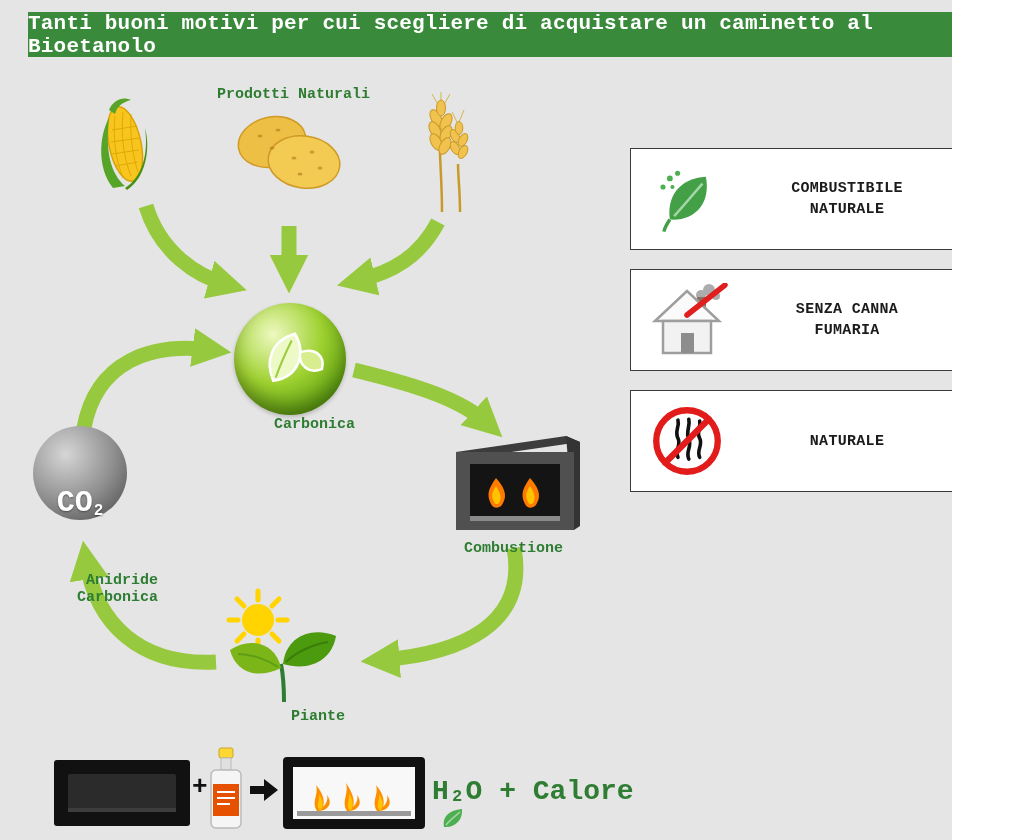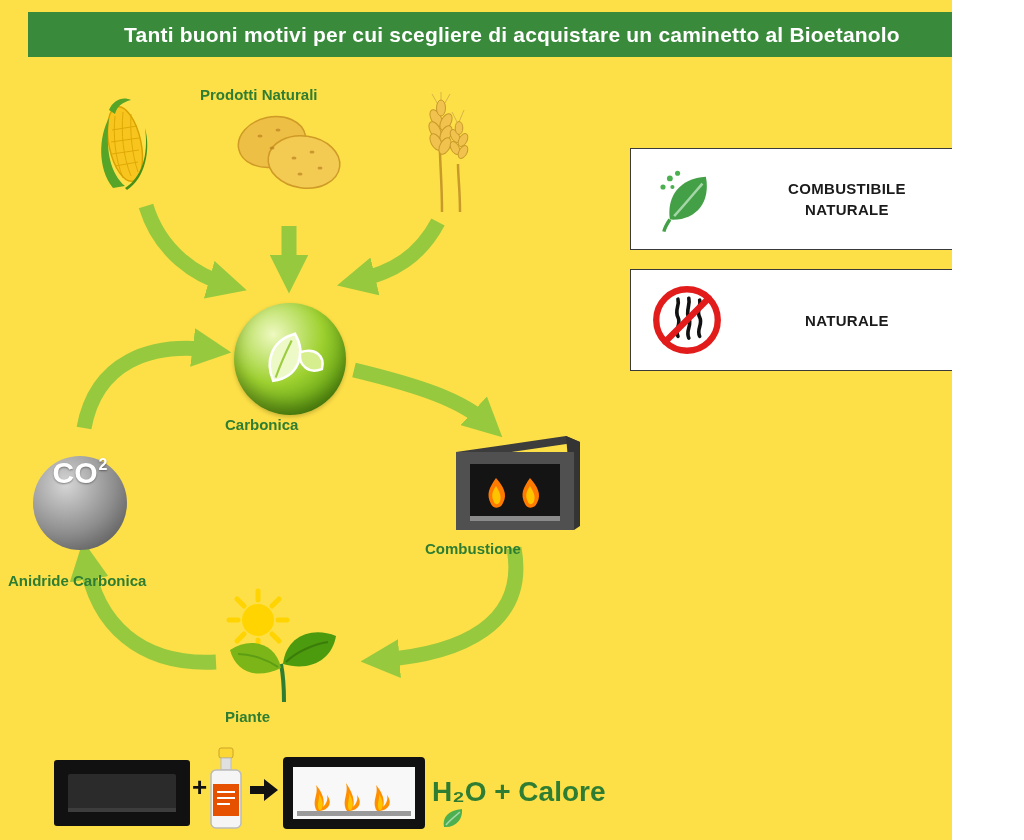--- a/index.html
+++ b/index.html
@@ -1,30 +1,30 @@
 <!DOCTYPE html>
 <html><head>
 <meta charset="utf-8">
 <style>
   html,body{margin:0;padding:0;background:#fff;}
-  .page{position:relative;width:952px;height:840px;background:#fde047;overflow:hidden;
-        font-family:Liberation Sans, sans-serif;}
+  .page{position:relative;width:952px;height:840px;background:#e5e5e5;overflow:hidden;
+        font-family:Liberation Mono, monospace;}
   .banner{position:absolute;left:28px;top:12px;width:968px;height:45px;background:#3a8a3c;
           color:#fff;font-size:21px;font-weight:700;display:flex;align-items:center;
           justify-content:center;letter-spacing:.2px;}
   .abs{position:absolute;}
-  .cycle-label{position:absolute;font-weight:700;color:#2e7d32;font-size:15px;text-align:left;}
+  .cycle-label{position:absolute;font-weight:700;color:#2e7d32;font-size:15px;text-align:right;}
   .overlay{position:absolute;left:0;top:0;width:1024px;height:840px;pointer-events:none;}
   .bio-circle{position:absolute;left:234px;top:303px;width:112px;height:112px;border-radius:50%;
       background:radial-gradient(circle at 35% 28%,#eef9c0,#9ed130 45%,#57990d 82%,#3f7d08);
       box-shadow:inset 0 -10px 16px rgba(0,0,0,.28),0 2px 4px rgba(0,0,0,.2);
       display:flex;align-items:center;justify-content:center;}
-  .co2-circle{position:absolute;left:33px;top:456px;width:94px;height:94px;border-radius:50%;
+  .co2-circle{position:absolute;left:33px;top:426px;width:94px;height:94px;border-radius:50%;
       background:radial-gradient(circle at 35% 30%,#d6d6d6,#8d8d8d 55%,#585858 88%);
-      display:flex;align-items:flex-start;justify-content:center;color:#fff;font-weight:700;
+      display:flex;align-items:flex-end;justify-content:center;color:#fff;font-weight:700;
       font-size:30px;text-shadow:0 1px 2px rgba(0,0,0,.4);}
   .co2-circle sup{font-size:16px;margin-left:1px;}
   .benefits{position:absolute;left:630px;top:148px;width:338px;display:flex;
       flex-direction:column;gap:19px;}
   .benefit-box{height:100px;border:1.5px solid #3a3a3a;background:#fff;display:flex;
       align-items:center;}
   .benefit-icon{width:112px;display:flex;align-items:center;justify-content:center;flex:0 0 112px;}
   .benefit-label{flex:1;text-align:center;font-weight:700;color:#1b1b1b;font-size:15px;
       line-height:1.4;letter-spacing:.3px;padding-right:16px;}
   .benefit-label span{display:inline-block;max-width:175px;}
@@ -180,20 +180,37 @@
               <circle cx="25" cy="26" r="2.4"></circle>
           </g>
           <path d="M64,14 C34,16 18,36 22,64 C52,66 70,44 64,14 Z" fill="#43a047"></path>
           <path d="M60,22 C48,36 38,48 27,60" stroke="#a5d6a7" stroke-width="3" fill="none"></path>
           <path d="M22,64 C18,70 16,74 15,78" stroke="#43a047" stroke-width="4" fill="none"></path>
         </svg>
       </div>
       <div class="benefit-label"><span>COMBUSTIBILE NATURALE</span></div>
     </div>
 
+    <div class="benefit-box">
+      <div class="benefit-icon">
+        <svg width="84" height="74" viewBox="0 0 84 74">
+          <g fill="#9e9e9e" opacity=".85">
+            <circle cx="56" cy="12" r="5"></circle>
+              <circle cx="64" cy="7" r="6"></circle>
+              <circle cx="71" cy="13" r="4"></circle>
+          </g>
+          <rect x="52" y="14" width="9" height="16" fill="#8d6e63"></rect>
+          <polygon points="10,38 42,8 74,38" fill="#fafafa" stroke="#9e9e9e" stroke-width="2.5"></polygon>
+          <rect x="18" y="38" width="48" height="32" fill="#f2f2f2" stroke="#9e9e9e" stroke-width="2.5"></rect>
+          <rect x="36" y="50" width="13" height="20" fill="#8d8d8d"></rect>
+          <line x1="42" y1="32" x2="80" y2="2" stroke="#e01f1f" stroke-width="5.5" stroke-linecap="round"></line>
+        </svg>
+      </div>
+      <div class="benefit-label"><span>SENZA CANNA FUMARIA</span></div>
+    </div>
 
 
 
     <div class="benefit-box">
       <div class="benefit-icon">
         <svg width="76" height="76" viewBox="0 0 84 84">
           <g stroke="#111" stroke-width="4" fill="none" stroke-linecap="round">
             <path d="M32,60 C28,52 36,47 32,39 C28,31 34,26 32,19"></path>
             <path d="M44,62 C40,53 48,48 44,40 C40,32 46,26 44,18"></path>
             <path d="M56,60 C52,52 60,47 56,39 C52,31 58,26 56,20"></path>

